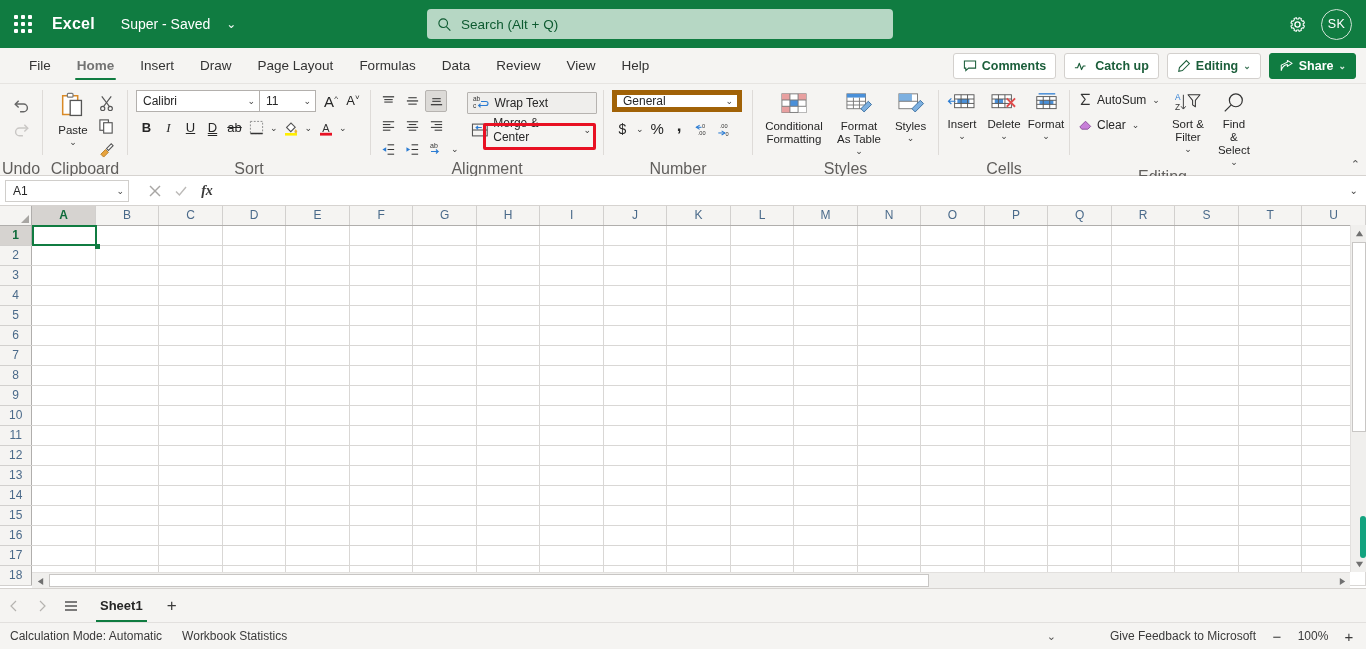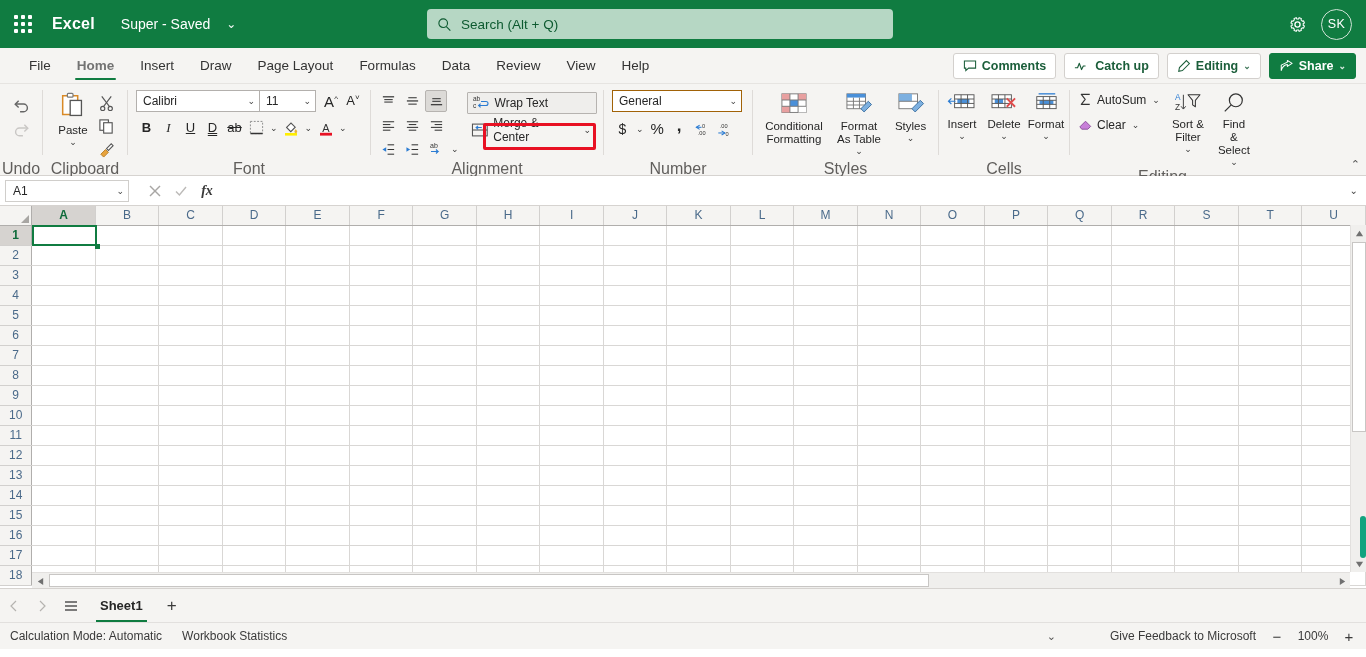--- a/index.html
+++ b/index.html
@@ -95,21 +95,21 @@
   .fontsize{
     width:56px; height:22px; border:1px solid #b3b0ad; border-left:none; background:#fff; font-size:12px;
     display:flex; align-items:center; padding:0 4px 0 6px; cursor:pointer; color:#262626;
   }
   .cbchev{ margin-left:auto; font-size:9px; color:#444;}
   .fontrow2{ display:flex; align-items:center; gap:1px; margin-top:5px;}
   .fbtn{ width:21px; height:21px; display:flex; align-items:center; justify-content:center; cursor:pointer; border-radius:2px; font-size:13px; color:#262626;}
 
   
   .numfmt{
-    width:130px; height:22px; border:1px solid #a16207; background:#fff; font-size:12px;
+    width:130px; height:22px; border:5px solid #a16207; background:#fff; font-size:12px;
     display:flex; align-items:center; padding:0 4px 0 6px; cursor:pointer;justify-content:space-between;
   }
   .numrow{ display:flex; align-items:center; gap:1px; margin-top:6px;}
 
   
   .algleft{ display:flex; flex-direction:column; gap:2px;}
   .algrow{ display:flex; gap:2px; align-items:center;}
   .wrapbtn{
     height:22px; border:1px solid #b6b3b0; background:#efeeec; display:flex; align-items:center;
     gap:5px; padding:0 8px 0 4px; cursor:pointer; font-size:12px; border-radius:1px;
@@ -387,21 +387,21 @@
         <span class="dd">⌄</span>
         <div class="fbtn">
           <svg width="16" height="16" viewBox="0 0 16 16">
             <text x="8" y="11.5" font-size="11" text-anchor="middle" fill="#333" font-family="Liberation Sans, sans-serif">A</text>
             <rect x="2" y="12.8" width="12" height="2.8" fill="#e81123"></rect>
           </svg>
         </div>
         <span class="dd">⌄</span>
       </div>
     </div>
-    <div class="glabel">Font</div>
+    <div class="glabel">Sort</div>
   </div>
   <div class="gsep"></div>
 
   <div class="grp" style="width:232px;position:relative">
     <div class="gbody" style="padding-left:6px;gap:6px">
       <div class="algleft">
         <div class="algrow">
           <div class="ibtn">
             <svg width="15" height="15" viewBox="0 0 16 16">
               <line x1="2" y1="3" x2="14" y2="3" stroke="#333" stroke-width="1.3"></line>

